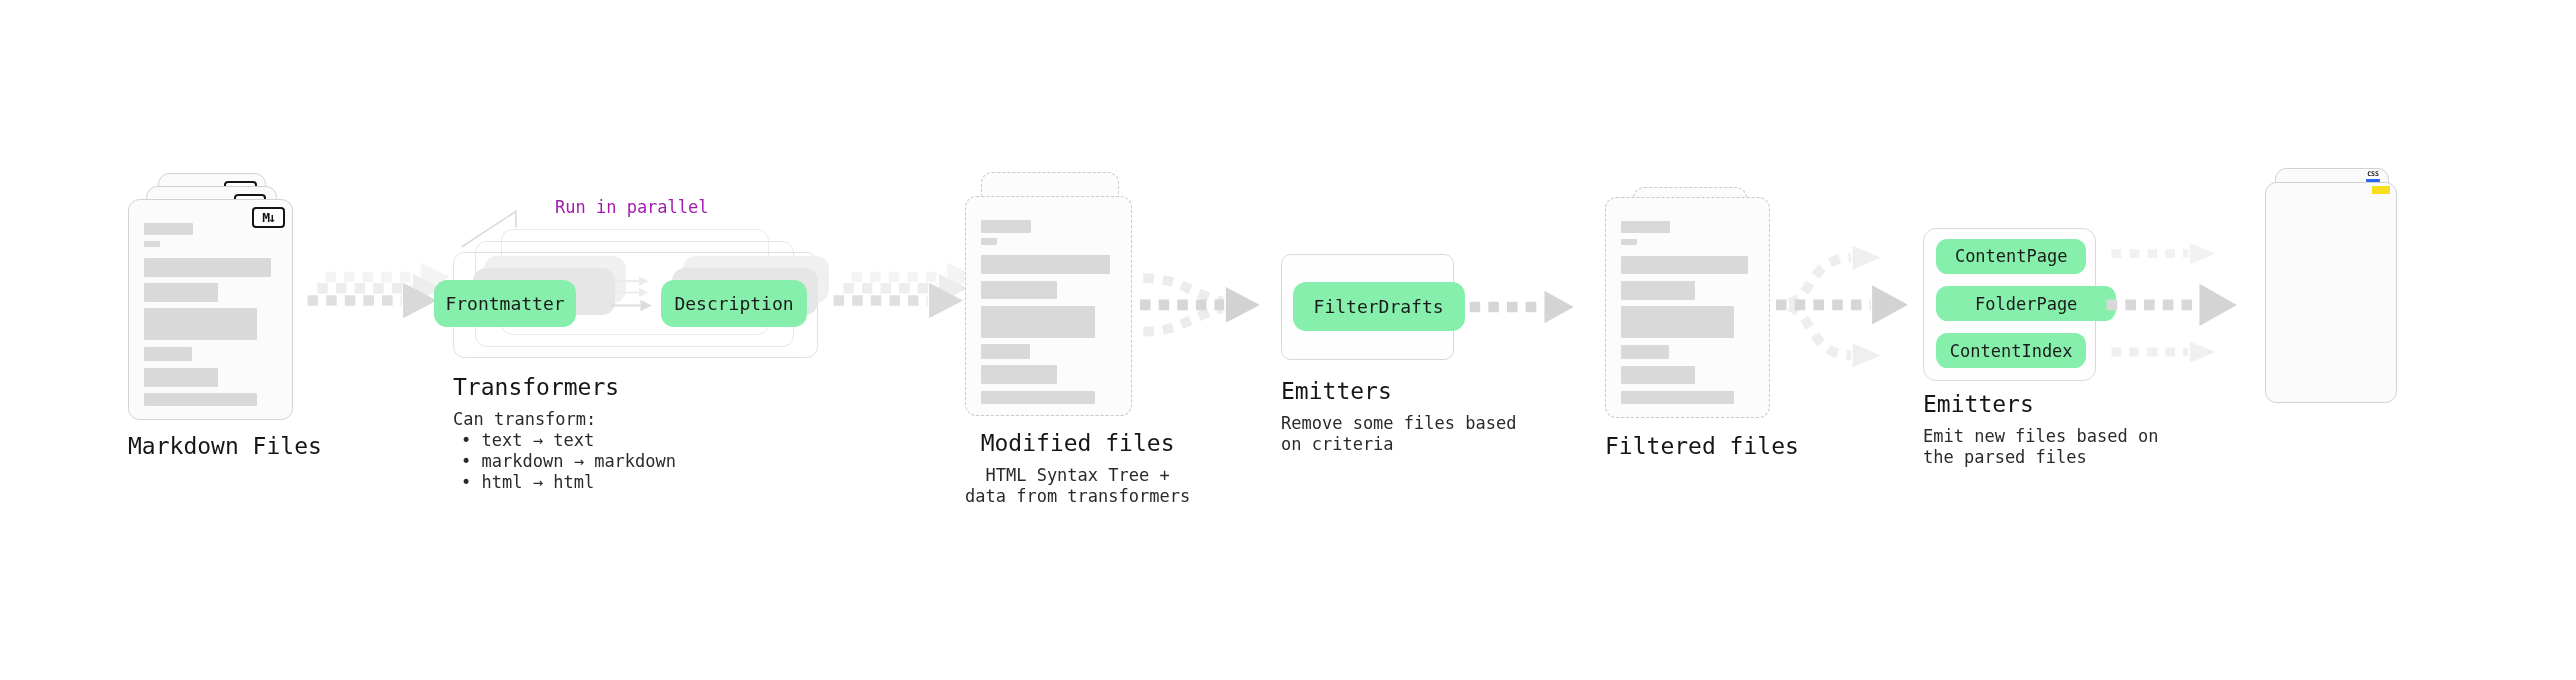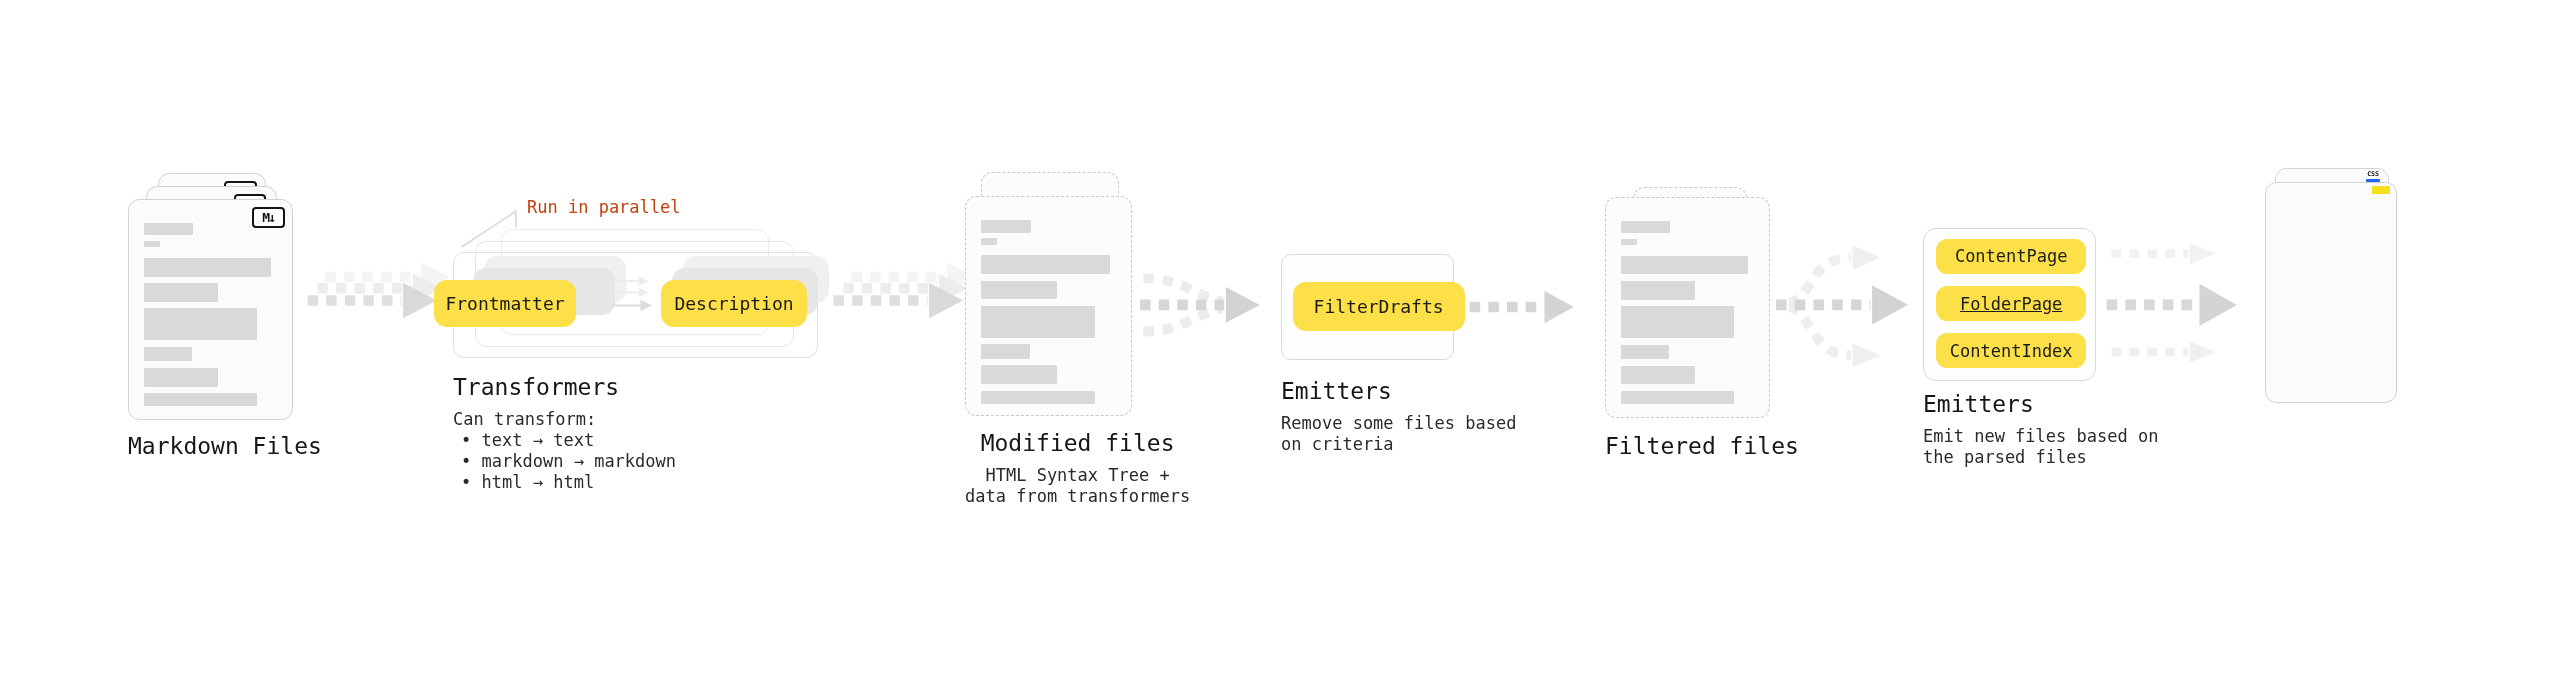--- a/index.html
+++ b/index.html
@@ -14,33 +14,33 @@
   .bar{background:#d9d9d9;border-radius:0.8px;}
 
   
   .md-badge{position:absolute;width:32.5px;height:20.3px;background:#ffffff;border:2.4px solid #141414;border-radius:4.1px;
             display:flex;align-items:center;justify-content:center;font-weight:bold;font-size:13px;letter-spacing:-1.6px;color:#111;box-sizing:border-box;}
 
   
   .layer-box{position:absolute;border:1.6px solid #e0e0e0;border-radius:11.4px;background:transparent;box-sizing:border-box;}
 
   
-  .pill{position:absolute;background:#fde047;border-radius:13px;display:flex;align-items:center;justify-content:center;
+  .pill{position:absolute;background:#86efac;border-radius:13px;display:flex;align-items:center;justify-content:center;
         font-size:18px;color:#1b1b1b;box-sizing:border-box;white-space:nowrap;}
   .pill.ghost1{background:#e6e6e6;}
   .pill.ghost2{background:#f0f0f0;}
 
   
   .frame-box{position:absolute;border:1.6px solid #d9d9d9;border-radius:13px;background:#fefefe;box-sizing:border-box;}
 
   
   .caption{position:absolute;}
   .stage-label{font-size:23px;font-weight:500;color:#161616;line-height:28px;white-space:nowrap;}
   .desc{margin-top:8.1px;font-size:17px;line-height:21px;color:#2a2a2a;white-space:nowrap;}
-  .annotation{position:absolute;font-size:17px;color:#c2410c;white-space:nowrap;}
+  .annotation{position:absolute;font-size:17px;color:#a21caf;white-space:nowrap;margin-left:28px;}
 </style>
 </head>
 <body>
 
 <div class="stage">
 
   <div class="abs" style="left:128px;top:173px;width:199px;height:249px;">
     <div class="doc-card" style="left:30px;top:0;width:108px;height:221px;">
       <div class="md-badge" style="right:8.1px;top:6.5px;">
           <span>M↓</span>
@@ -202,21 +202,21 @@
     <path d="M16,84 C46,92 40,142 92,144" fill="none" stroke="#eeeeee" stroke-width="12" stroke-dasharray="13 11"></path>
     <polygon points="94,129 94,159 128,144" fill="#efefef"></polygon>
     <line x1="0" y1="82" x2="116" y2="82" stroke="#d6d6d6" stroke-width="13" stroke-dasharray="13 10"></line>
     <polygon points="118,58 118,106 162,82" fill="#d3d3d3"></polygon>
   </svg>
 
   <div class="frame-box" style="left:1923px;top:228px;width:173px;height:153px;">
     <div class="pill" style="left:12.2px;top:9.8px;width:150px;height:35px;border-radius:11.4px;font-size:17px;">
       <span>ContentPage</span>
     </div>
-    <div class="pill" style="left:12.2px;top:57px;width:150px;height:35px;border-radius:11.4px;font-size:17px;text-decoration:underline;">
+    <div class="pill" style="left:12.2px;top:57px;width:180px;height:35px;border-radius:11.4px;font-size:17px;">
       <span>FolderPage</span>
     </div>
     <div class="pill" style="left:12.2px;top:104px;width:150px;height:35px;border-radius:11.4px;font-size:17px;">
       <span>ContentIndex</span>
     </div>
   </div>
   <div class="caption" style="left:1923px;top:390px;">
     <div class="stage-label">Emitters</div>
     <div class="desc">
       <div>Emit new files based on</div>

